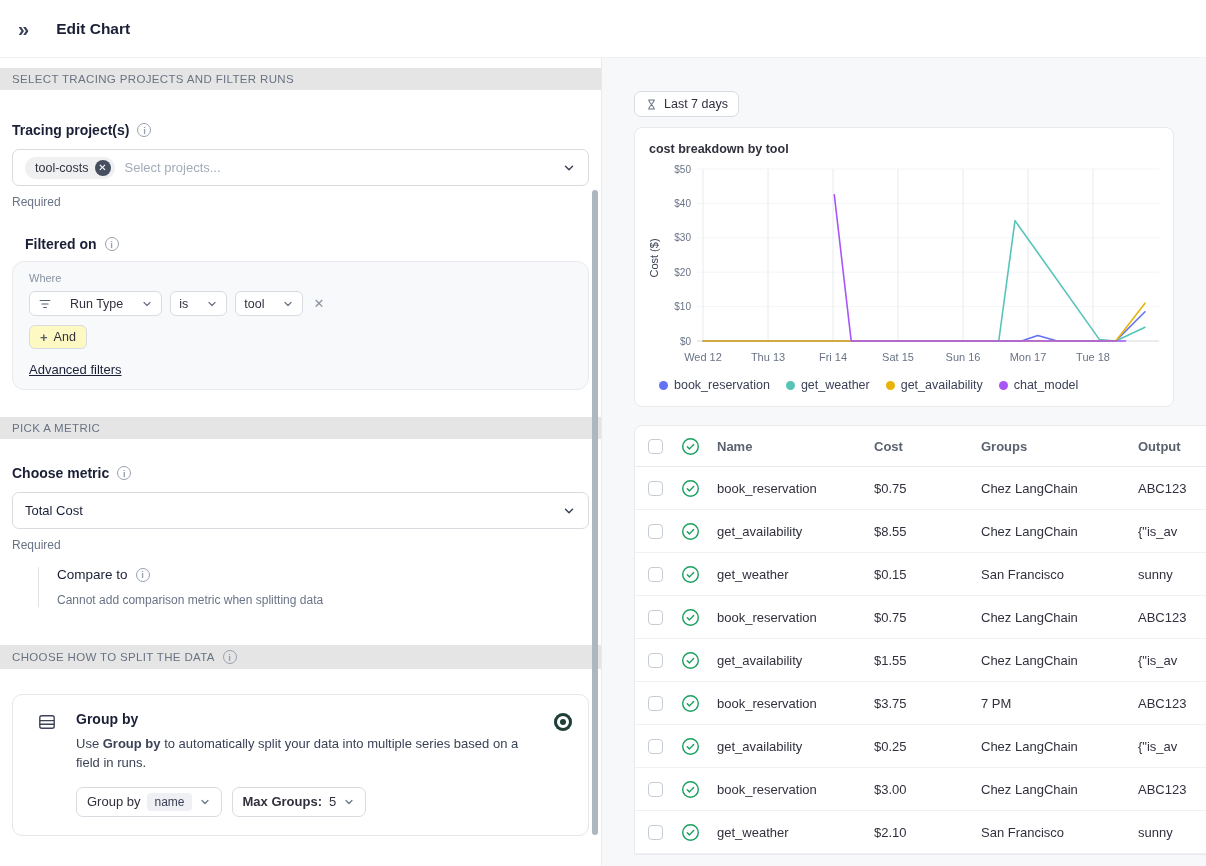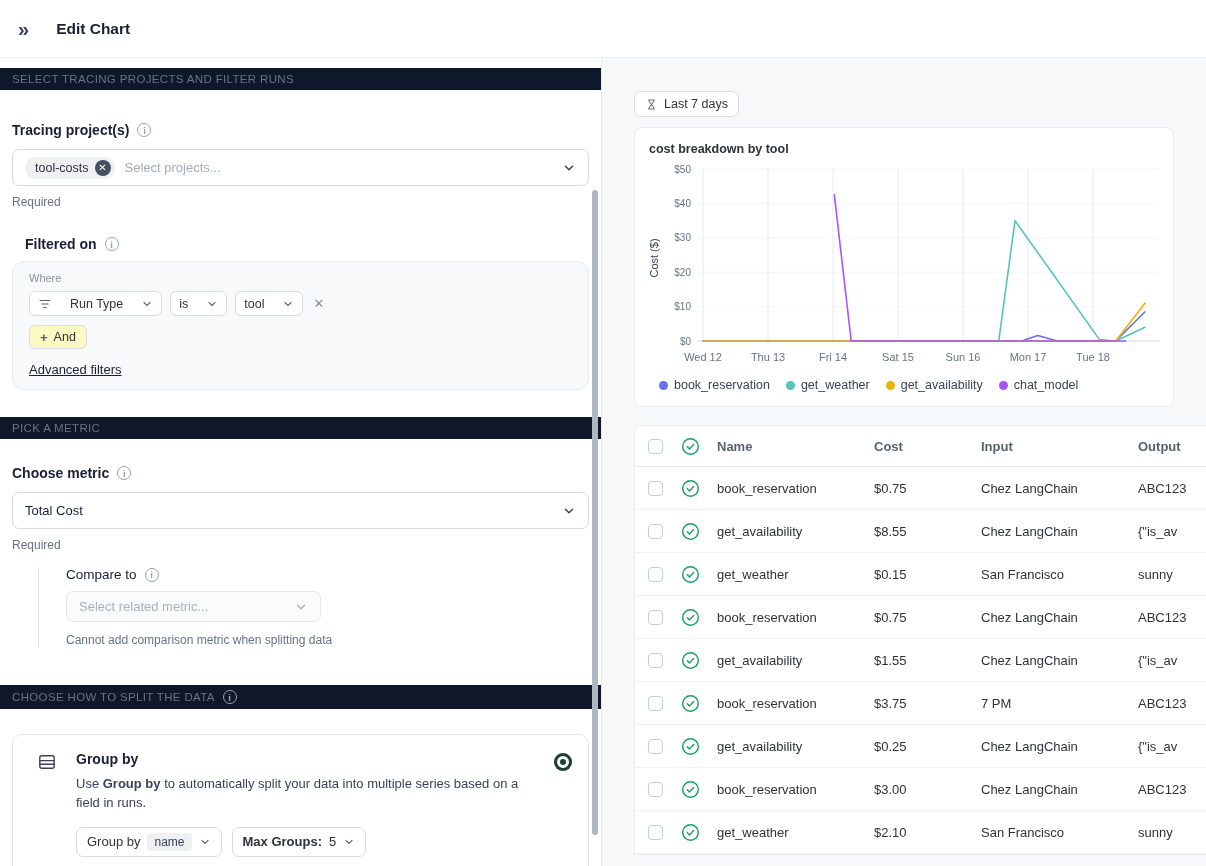--- a/index.html
+++ b/index.html
@@ -18,21 +18,21 @@
   .app-title { font-size: 15.5px; font-weight: 700; color: #1a1f36; }
 
   .main { display: flex; height: 808px; }
 
   
   .left {
     width: 602px; background: #fff; position: relative;
     border-right: 1px solid #e8eaee; overflow: hidden; flex: none;
   }
   .band {
-    background: #0f172a; color: #6a7383; font-size: 11.5px;
+    background: #e5e5e5; color: #6a7383; font-size: 11.5px;
     letter-spacing: .35px; padding: 5px 12px; display: flex; align-items: center; gap: 8px;
   }
   .band.b1 { margin-top: 10px; }
   .band.b2 { margin-top: 27px; }
   .band.b3 { margin-top: 38px; }
   .sect { padding: 0 12px; }
   .flabel {
     display: flex; align-items: center; gap: 8px;
     font-size: 14px; font-weight: 700; color: #1a1f36;
   }
@@ -84,21 +84,21 @@
     font-size: 12.5px; color: #30313d; cursor: pointer;
   }
   .plus-ic { font-size: 13px; color: #556070; font-weight: 700; }
   .plus-ic::after { content: "+"; }
   .adv-link {
     margin-top: 13px; font-size: 13px; font-weight: 500; color: #1a1f36;
     text-decoration: underline; display: inline-block; cursor: pointer;
   }
 
   .compare-wrap {
-    margin: 15px 0 0 26px; border-left: 1px solid #dfe2e7; padding-left: 27px;
+    margin: 15px 0 0 26px; border-left: 1px solid #dfe2e7; padding-left: 18px;
   }
   .clabel { display: flex; align-items: center; gap: 8px; font-size: 13.5px; font-weight: 500; color: #1a1f36; }
   .sel.disabled {
     width: 255px; height: 31px; margin-top: 9px; background: #fbfbfc; border-color: #e5e8ec; cursor: default;
   }
   .sel.disabled .placeholder { color: #aab2bd; }
   .sel.disabled .chev { color: #aab2bd; }
   .note { margin-top: 11px; font-size: 12px; color: #697386; }
 
   .card {
@@ -253,26 +253,20 @@
         <svg class="chev" viewBox="0 0 16 16">
             <path d="M4 6l4 4 4-4" fill="none" stroke="currentColor" stroke-width="1.7" stroke-linecap="round" stroke-linejoin="round"></path>
           </svg>
       </div>
       <div class="hint">Required</div>
 
       <div class="compare-wrap">
         <div class="clabel">
           <span>Compare to</span>
           <span class="info-i"></span>
-        </div>
-        <div class="sel disabled">
-          <span class="placeholder">Select related metric...</span>
-          <svg class="chev" viewBox="0 0 16 16">
-              <path d="M4 6l4 4 4-4" fill="none" stroke="currentColor" stroke-width="1.7" stroke-linecap="round" stroke-linejoin="round"></path>
-            </svg>
         </div>
         <div class="note">Cannot add comparison metric when splitting data</div>
       </div>
     </div>
 
     <div class="band b3">
       <span>CHOOSE HOW TO SPLIT THE DATA</span>
       <span class="info-i"></span>
     </div>
 
@@ -381,21 +375,21 @@
         <span class="cell c2">
             <span class="status">
           <svg viewBox="0 0 20 20" width="19" height="19">
                 <circle cx="10" cy="10" r="8.2" fill="none" stroke="#1aa05f" stroke-width="1.5"></circle>
                 <path d="M6.6 10.2l2.3 2.3 4.4-4.7" fill="none" stroke="#1aa05f" stroke-width="1.5" stroke-linecap="round" stroke-linejoin="round"></path>
               </svg>
         </span>
           </span>
         <span class="cell c3">Name</span>
         <span class="cell c4">Cost</span>
-        <span class="cell c5">Input</span>
+        <span class="cell c5">Groups</span>
         <span class="cell c6">Output</span>
       </div>
       <div>
           <div class="trow">
             <span class="cell c1">
               <span class="checkbox"></span>
             </span>
             <span class="cell c2">
               <span class="status">
                 <svg viewBox="0 0 20 20" width="19" height="19">

